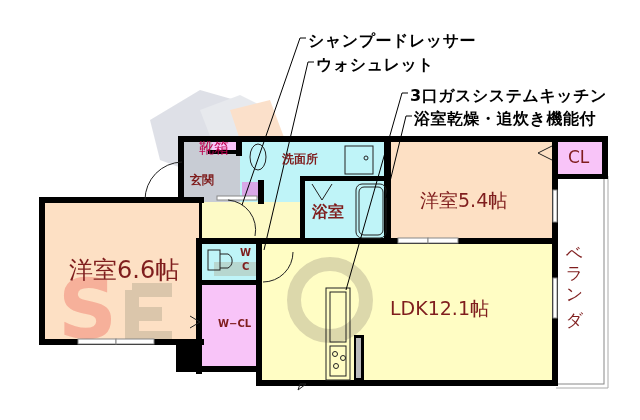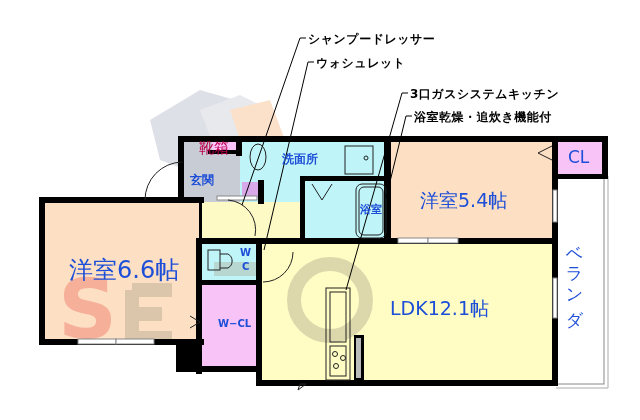--- a/index.html
+++ b/index.html
@@ -1,20 +1,20 @@
 <!DOCTYPE html>
 <html><head>
 <meta charset="utf-8">
 <style>
   html, body { margin: 0; padding: 0; background: #ffffff; }
   body { width: 640px; height: 420px; position: relative; overflow: hidden;
          font-family: "DejaVu Sans", "Liberation Sans", sans-serif; }
   svg.plan { position: absolute; left: 0; top: 0; }
-  .label { position: absolute; color: #1d4ed8; white-space: nowrap; font-family: "DejaVu Sans", sans-serif; }
-  .callout { position: absolute; font-size: 12px; font-weight: bold; color: #000; white-space: nowrap; letter-spacing: 0.5px; font-family: "DejaVu Sans", sans-serif; }
+  .label { position: absolute; color: #7f1d1d; white-space: nowrap; font-family: "DejaVu Sans", sans-serif; }
+  .callout { position: absolute; font-size: 16px; font-weight: bold; color: #000; white-space: nowrap; letter-spacing: 0.5px; font-family: "DejaVu Sans", sans-serif; }
 </style>
 </head>
 <body>
 
 <svg class="plan" width="640" height="420" viewBox="0 0 640 420">
 
   <g opacity="0.55">
     <path d="M150 120 L200 90 L235 100 L240 150 L200 175 L160 160 Z" fill="#c4c8d4"></path>
     <path d="M200 110 L240 95 L270 110 L265 160 L225 175 Z" fill="#d4d8e0"></path>
     <path d="M230 110 L270 100 L285 140 L250 170 Z" fill="#f8c8a0"></path>
@@ -124,21 +124,21 @@
     <path d="M314 62 L308 62 L264 250"></path>
     <path d="M408 93 L402 93 L346 290"></path>
     <path d="M412 116 L406 116 L386 198"></path>
   </g>
 </svg>
 
 <div class="label" style="left:69px;top:254px;font-size:24px;">洋室6.6帖</div>
 <div class="label" style="left:420px;top:188px;font-size:19px;">洋室5.4帖</div>
 <div class="label" style="left:390px;top:296px;font-size:19px;text-align:center;">LDK12.1帖</div>
 <div class="label" style="left:282px;top:151px;font-size:12px;font-weight:bold;">洗面所</div>
-<div class="label" style="left:312px;top:202px;font-size:11px;font-weight:bold;margin-left:48px;">浴室</div>
+<div class="label" style="left:312px;top:202px;font-size:16px;font-weight:bold;">浴室</div>
 <div class="label" style="left:190px;top:172px;font-size:12px;font-weight:bold;text-align:center;">玄関</div>
 <div class="label" style="left:199px;top:139px;font-size:15px;color:#c00050;">靴箱</div>
 <div class="label" style="left:240px;top:247px;font-size:10px;font-weight:bold;">W</div>
 <div class="label" style="left:242px;top:261px;font-size:10px;font-weight:bold;">C</div>
 <div class="label" style="left:210px;top:318px;font-size:10px;font-weight:bold;margin-left:8px;">W−CL</div>
 <div class="label" style="left:558px;top:147px;font-size:17px;margin-left:10px;">CL</div>
 <div class="label" style="left:566px;top:234px;font-size:17px;writing-mode:vertical-rl;line-height:1;letter-spacing:2px;">ベランダ</div>
 
 <div class="callout" style="left:308px;top:31px;">シャンプードレッサー</div>
 <div class="callout" style="left:316px;top:55px;">ウォシュレット</div>

